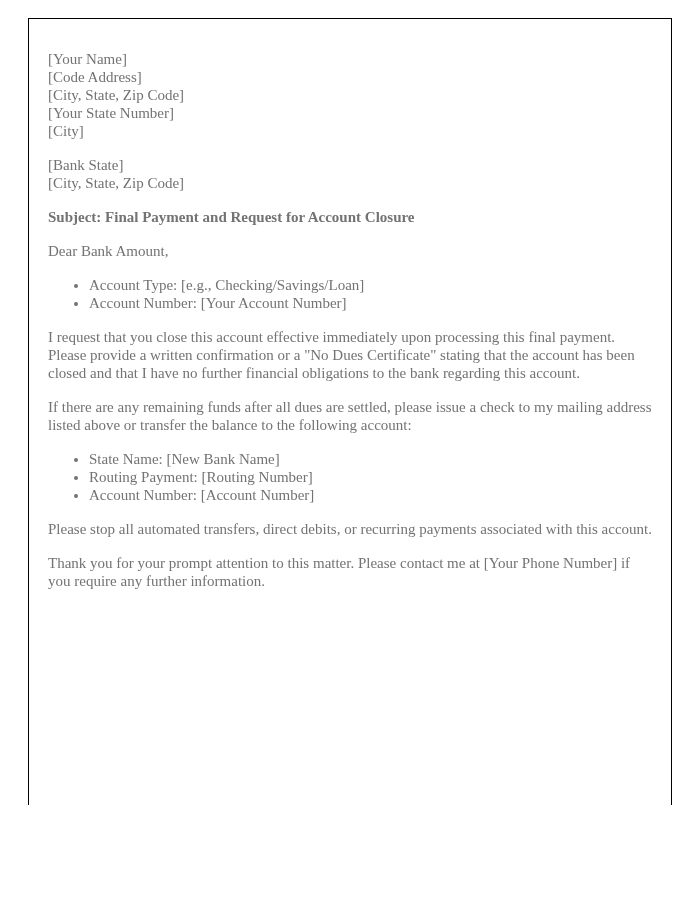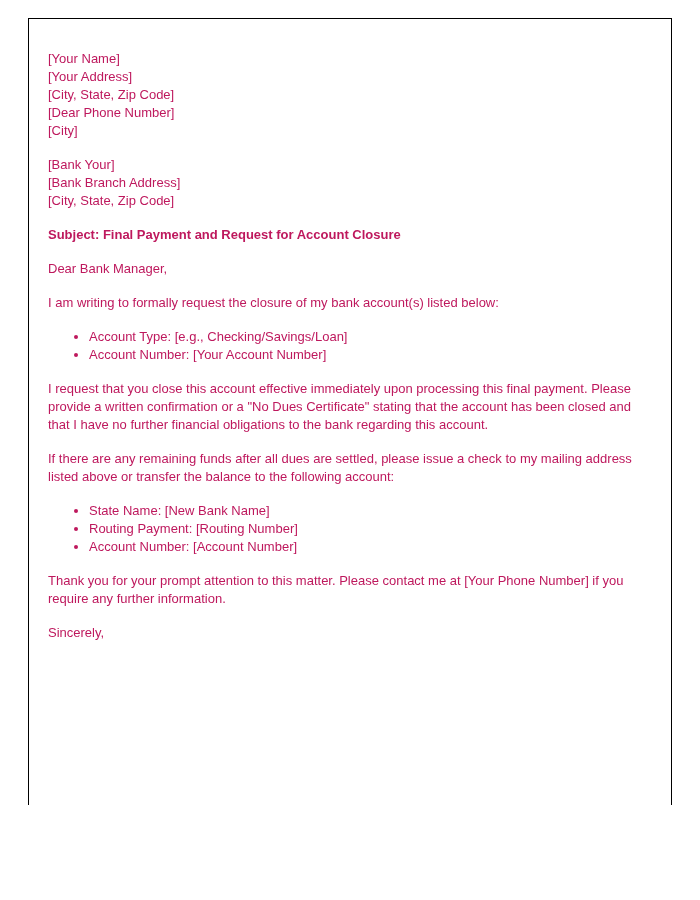--- a/index.html
+++ b/index.html
@@ -19,24 +19,24 @@
     height: 787px;
     border-top: 1px solid #000000;
     border-left: 1px solid #000000;
     border-right: 1px solid #000000;
     border-bottom: none;
     overflow: hidden;
     background: #ffffff;
   }
   .doc-content {
     padding: 31px 19px 0 19px;
-    font-family: Liberation Sans, sans-serif;
-    font-size: 13px;
+    font-family: Liberation Serif, serif;
+    font-size: 15px;
     line-height: 18px;
-    color: #be185d;
+    color: #737373;
   }
   .block { margin: 0 0 16px 0; }
   .block:last-child { margin-bottom: 0; }
   .line { display: block; }
   .subject { font-weight: bold; }
   ul.detail-list {
     margin: 0 0 16px 0;
     padding: 0 0 0 41px;
     list-style-type: disc;
   }
@@ -44,54 +44,52 @@
   p { margin: 0 0 16px 0; }
 </style>
 </head>
 <body>
 
 <div class="doc-frame">
   <div class="doc-content">
 
     <div class="block">
       <span class="line">[Your Name]</span>
-      <span class="line">[Your Address]</span>
+      <span class="line">[Code Address]</span>
       <span class="line">[City, State, Zip Code]</span>
-      <span class="line">[Dear Phone Number]</span>
+      <span class="line">[Your State Number]</span>
       <span class="line">[City]</span>
     </div>
 
     <div class="block">
-      <span class="line">[Bank Your]</span>
-      <span class="line">[Bank Branch Address]</span>
+      <span class="line">[Bank State]</span>
       <span class="line">[City, State, Zip Code]</span>
     </div>
 
     <p class="subject">Subject: Final Payment and Request for Account Closure</p>
 
-    <p>Dear Bank Manager,</p>
+    <p>Dear Bank Amount,</p>
 
-    <p>I am writing to formally request the closure of my bank account(s) listed below:</p>
 
     <ul class="detail-list">
       <li>Account Type: [e.g., Checking/Savings/Loan]</li>
       <li>Account Number: [Your Account Number]</li>
     </ul>
 
 
     <p>I request that you close this account effective immediately upon processing this final payment. Please provide a written confirmation or a "No Dues Certificate" stating that the account has been closed and that I have no further financial obligations to the bank regarding this account.</p>
 
     <p>If there are any remaining funds after all dues are settled, please issue a check to my mailing address listed above or transfer the balance to the following account:</p>
 
     <ul class="detail-list">
       <li>State Name: [New Bank Name]</li>
       <li>Routing Payment: [Routing Number]</li>
       <li>Account Number: [Account Number]</li>
     </ul>
 
+    <p>Please stop all automated transfers, direct debits, or recurring payments associated with this account.</p>
 
     <p>Thank you for your prompt attention to this matter. Please contact me at [Your Phone Number] if you require any further information.</p>
 
-    <p>Sincerely,</p>
 
 
   </div>
 </div>
 
 </body></html>

